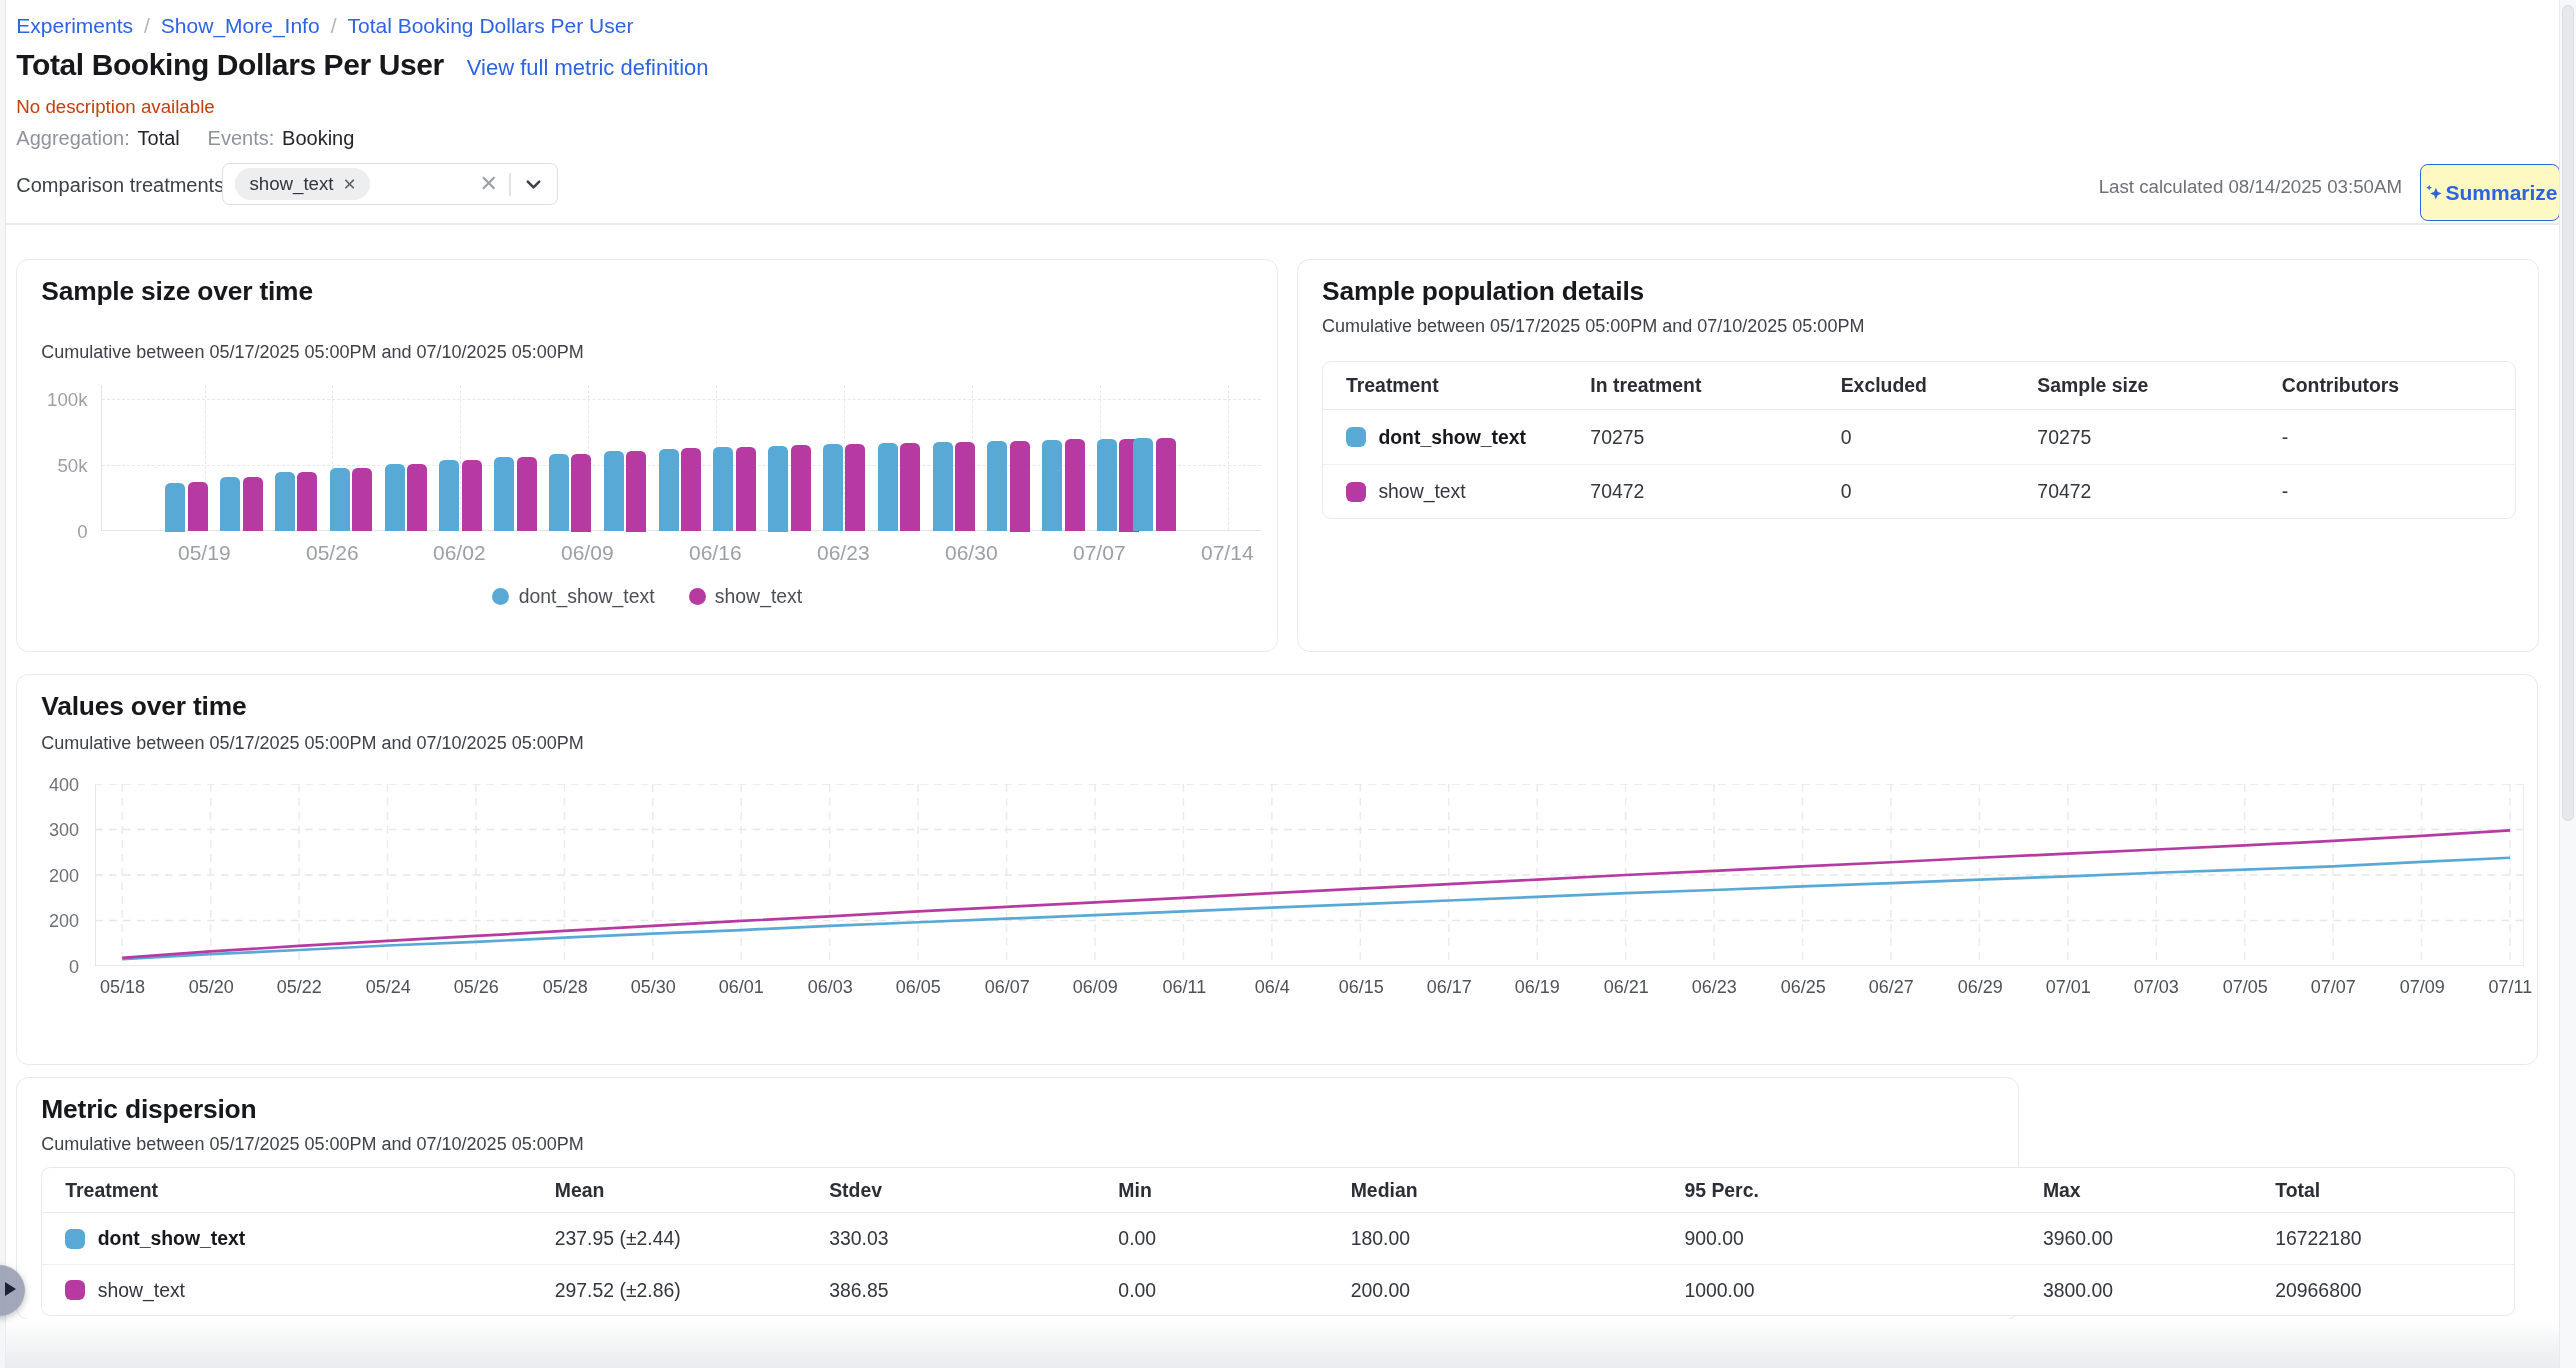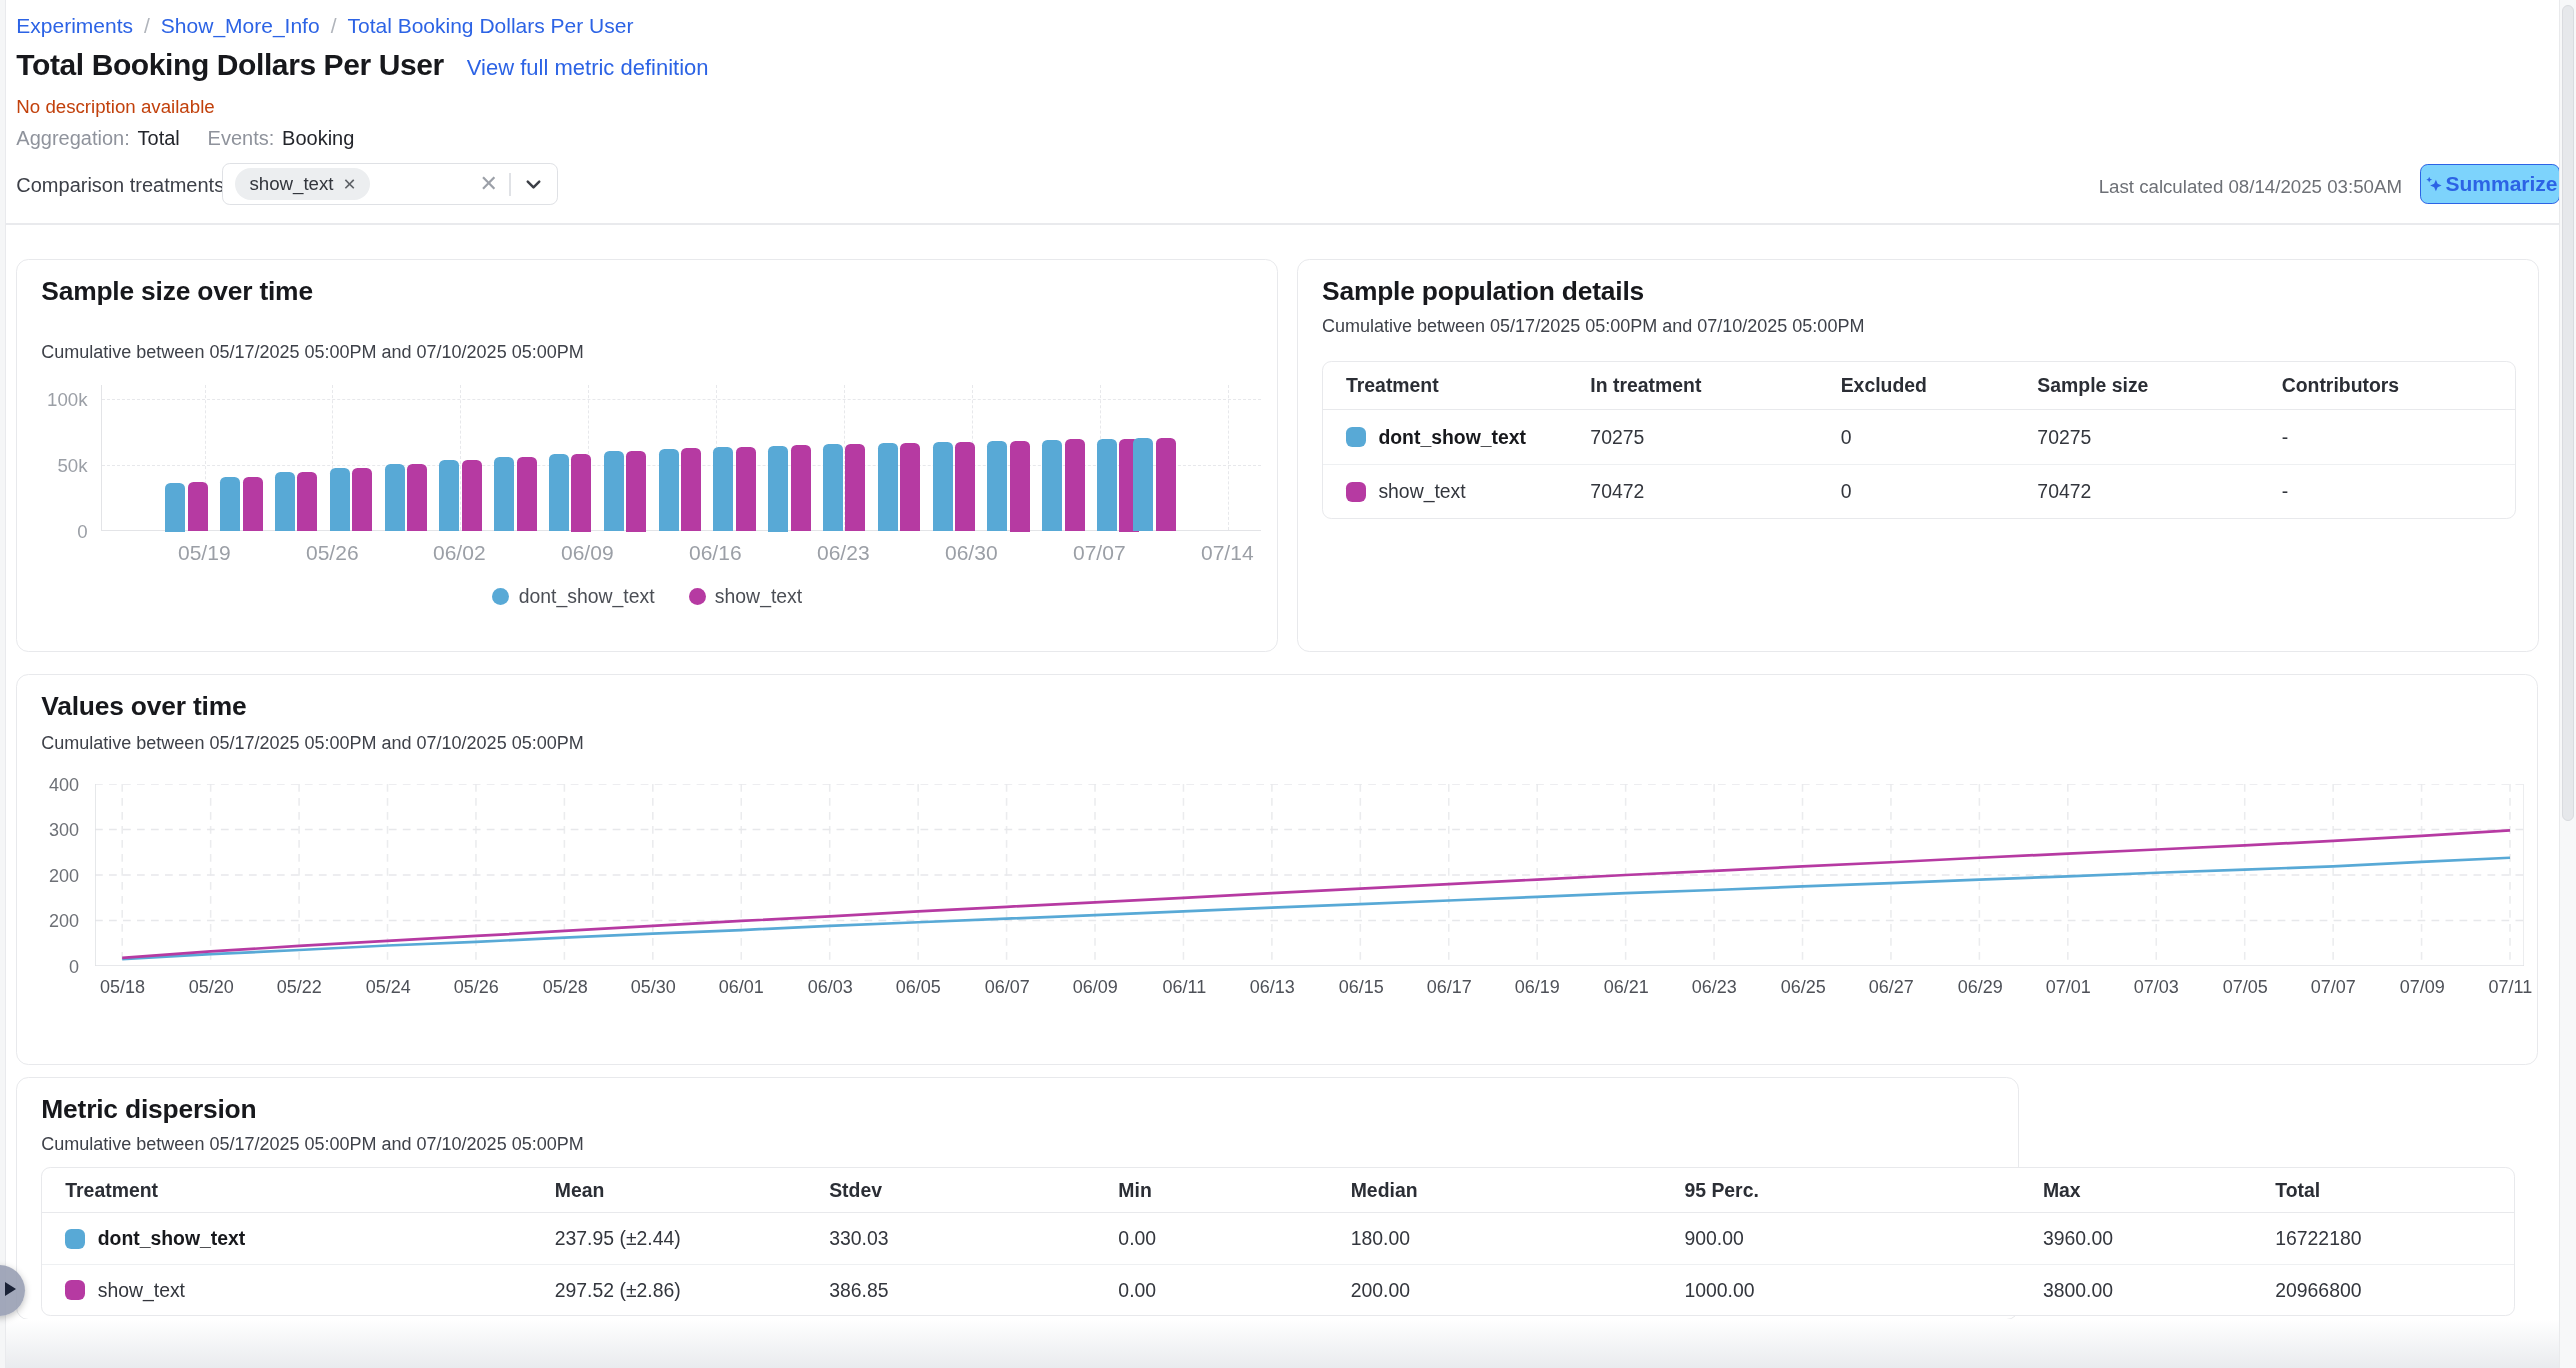--- a/index.html
+++ b/index.html
@@ -27,22 +27,22 @@
     background:#fff; border:1.6px solid #dfe1e5; border-radius:7.8px;
     display:flex; align-items:center; padding:0 12.4px; cursor:pointer; }
   .chip { background:#eceef0; border-radius:777px; padding:5.4px 14px; font-size:18.7px; color:#33363d;
     display:flex; align-items:center; gap:9.3px; }
   .chip-x { color:#5f6368; font-size:16.3px; cursor:pointer; line-height:1; }
   .treat-select .spacer { flex:1; }
   .clear-x { color:#9ca0a8; font-size:22px; cursor:pointer; line-height:1; margin-right:11px; }
   .vsep { width:1.6px; height:23px; background:#e0e2e6; margin-right:11px; }
   .chev { width:23px; height:23px; }
   .last-calc { position:absolute; right:174px; top:176px; font-size:18.7px; color:#6d7076; }
-  .summarize { position:absolute; left:2420px; top:164px; width:140px; height:40px;
-    background:#7dd3fc; border:1.6px solid #2c63e5; border-radius:7.8px; color:#2c63e5;
+  .summarize { position:absolute; left:2420px; top:164px; width:140px; height:57px;
+    background:#fef9c3; border:1.6px solid #2c63e5; border-radius:7.8px; color:#2c63e5;
     font-size:21px; font-weight:700; display:flex; align-items:center; justify-content:center; gap:0; cursor:pointer; }
 
   .top-divider { position:absolute; left:0; top:223px; width:2576px; height:1.6px; background:#e9eaed; }
 
   
   .card { position:absolute; background:#fff; border:1.6px solid #e8e9ec; border-radius:12.4px; }
   #card-sample-size  { left:16.3px;   top:259px;  width:1262px; height:393px; }
   #card-population   { left:1297px; top:259px;  width:1242px; height:393px; }
   #card-values       { left:16.3px;   top:674px;  width:2522px; height:391px; }
   #card-dispersion   { left:16.3px;   top:1077px; width:2003px; height:243px; }
@@ -326,21 +326,21 @@
       <div class="xlab" style="left: 254px;">05/24</div>
       <div class="xlab" style="left: 342px;">05/26</div>
       <div class="xlab" style="left: 431px;">05/28</div>
       <div class="xlab" style="left: 519px;">05/30</div>
       <div class="xlab" style="left: 607px;">06/01</div>
       <div class="xlab" style="left: 696px;">06/03</div>
       <div class="xlab" style="left: 784px;">06/05</div>
       <div class="xlab" style="left: 873px;">06/07</div>
       <div class="xlab" style="left: 961px;">06/09</div>
       <div class="xlab" style="left: 1050px;">06/11</div>
-      <div class="xlab" style="left: 1138px;">06/13</div>
+      <div class="xlab" style="left: 1138px;">06/4</div>
       <div class="xlab" style="left: 1227px;">06/15</div>
       <div class="xlab" style="left: 1315px;">06/17</div>
       <div class="xlab" style="left: 1403px;">06/19</div>
       <div class="xlab" style="left: 1492px;">06/21</div>
       <div class="xlab" style="left: 1580px;">06/23</div>
       <div class="xlab" style="left: 1669px;">06/25</div>
       <div class="xlab" style="left: 1757px;">06/27</div>
       <div class="xlab" style="left: 1846px;">06/29</div>
       <div class="xlab" style="left: 1934px;">07/01</div>
       <div class="xlab" style="left: 2022px;">07/03</div>

